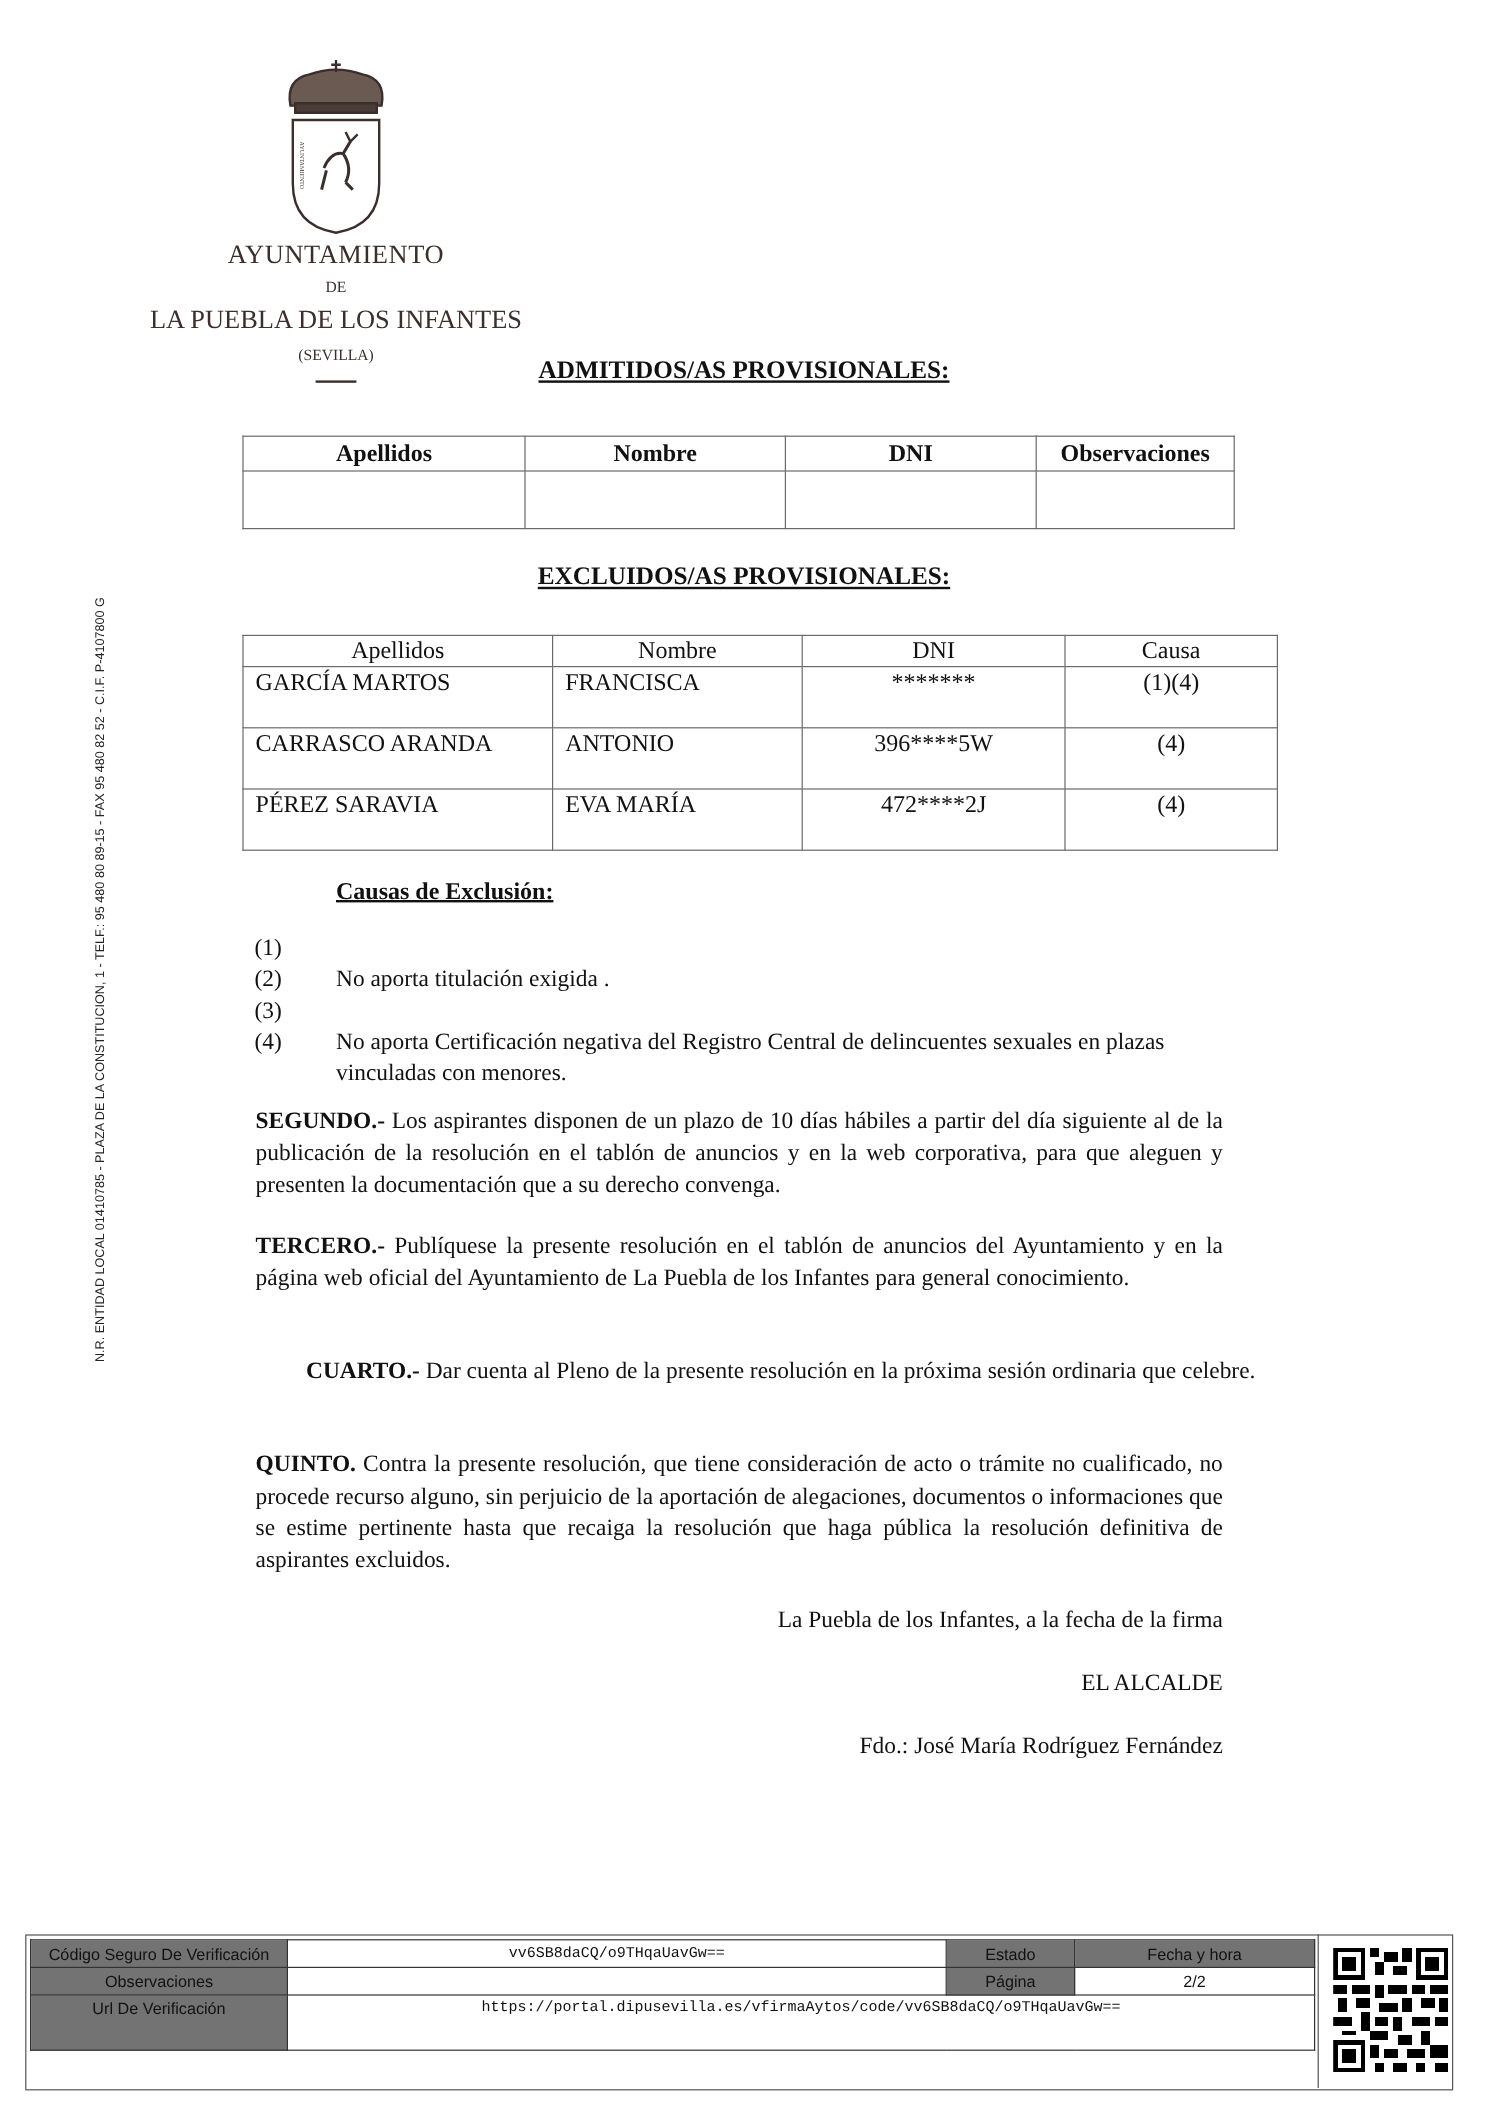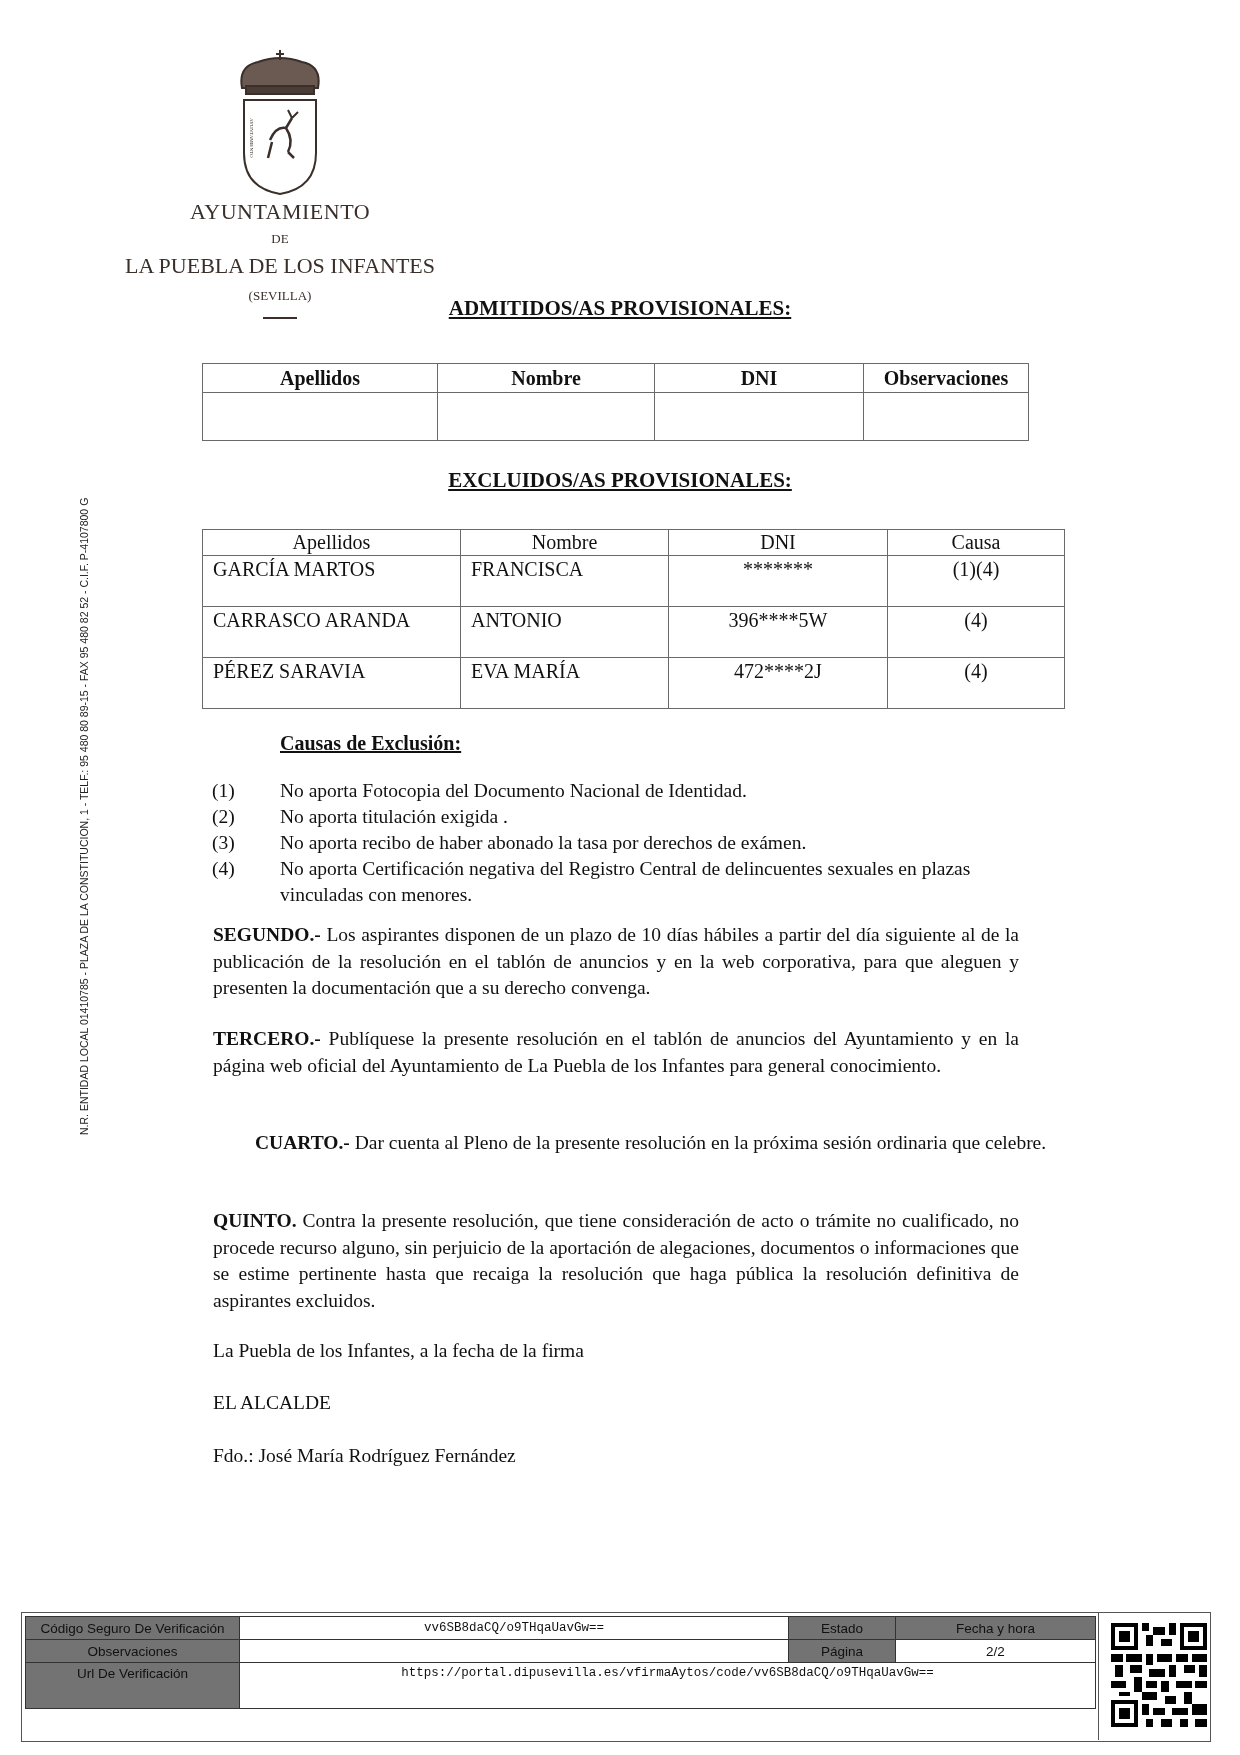--- a/index.html
+++ b/index.html
@@ -37,21 +37,21 @@
   .t-exc td.c { text-align: center; }
 
   .causes { left: 212px; top: 778px; width: 820px; font-size: 19.5px; line-height: 26px; }
   .cause { display: flex; }
   .cause .num { width 68px; min-width: 68px; }
 
   .para { left: 213px; width: 806px; font-size: 19.5px; line-height: 26.5px; text-align: justify; }
   .p1 { top: 922px; } .p2 { top: 1026px; } .p3 { top: 1130px; margin-left: 42px; } .p4 { top: 1208px; }
   .para b { font-weight: bold; }
 
-  .sig { left: 213px; width: 806px; text-align: left; font-size: 19.5px; }
+  .sig { left: 213px; width: 806px; text-align: right; font-size: 19.5px; }
   .sig1 { top: 1340px; } .sig2 { top: 1392px; } .sig3 { top: 1445px; }
 
   
   .footer { left: 21px; top: 1612px; width: 1188px; height: 128px; border: 1px solid #555; }
   .ft { left: 25px; top: 1616px; width: 1071px; font-family: "Liberation Sans", sans-serif; font-size: 13.5px; border: 1.5px solid #333; }
   .ft td { border: 1px solid #333; height: 22px; padding: 0 4px; }
   .ft .lbl { background: #737373; text-align: center; }
   .ft .mono { font-family: "Liberation Mono", monospace; font-size: 12.5px; text-align: center; }
   .ft .ctr { text-align: center; }
   .ft tr.url td { height: 42px; vertical-align: top; padding-top: 3px; }
@@ -126,29 +126,27 @@
     <td class="c">472****2J</td>
     <td class="c">(4)</td>
   </tr>
 </tbody>
   </table>
 
 <div class="abs heading h-causas">Causas de Exclusión:</div>
 <div class="abs causes">
   <div class="cause">
     <span class="num">(1)</span>
-    <span>No aporta Fotocopia del Documento Nacional de Identidad.</span>
   </div>
   <div class="cause">
     <span class="num">(2)</span>
     <span>No aporta titulación exigida .</span>
   </div>
   <div class="cause">
     <span class="num">(3)</span>
-    <span>No aporta recibo de haber abonado la tasa por derechos de exámen.</span>
   </div>
   <div class="cause">
     <span class="num">(4)</span>
     <span style="width:720px">No aporta Certificación negativa del Registro Central de delincuentes sexuales en plazas vinculadas con menores.</span>
   </div>
 </div>
 
 <div class="abs para p1"><b>SEGUNDO.-</b><span> Los aspirantes disponen de un plazo de 10 días hábiles a partir del día siguiente al de la publicación de la resolución en el tablón de anuncios y en la web corporativa, para que aleguen y presenten la documentación que a su derecho convenga.</span></div>
 <div class="abs para p2"><b>TERCERO.-</b><span> Publíquese la presente resolución en el tablón de anuncios del Ayuntamiento y en la página web oficial del Ayuntamiento de La Puebla de los Infantes para general conocimiento.</span></div>
 <div class="abs para p3"><b>CUARTO.-</b><span> Dar cuenta al Pleno de la presente resolución en la próxima sesión ordinaria que celebre.</span></div>

